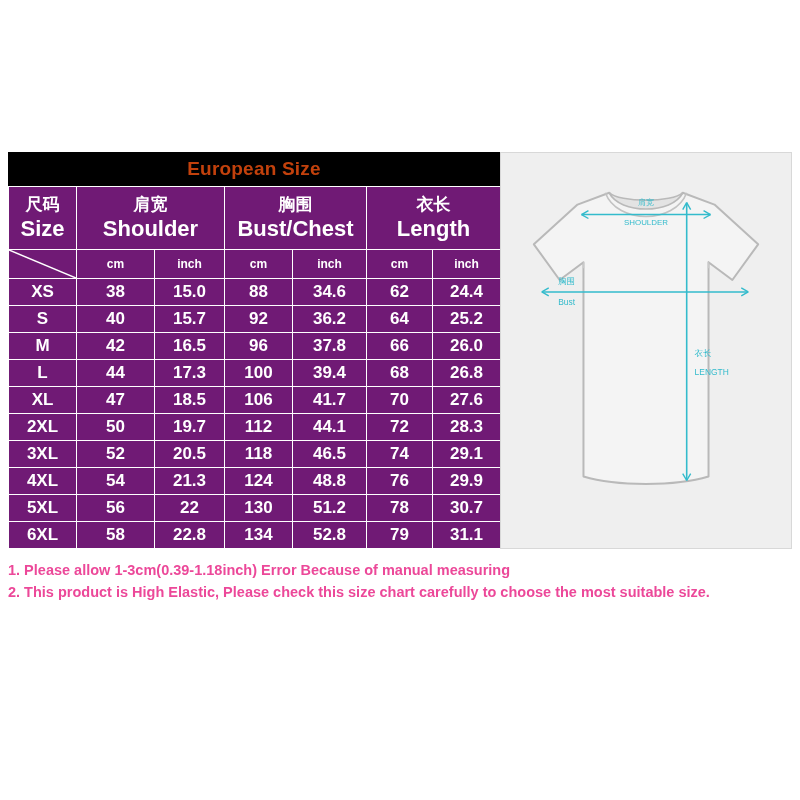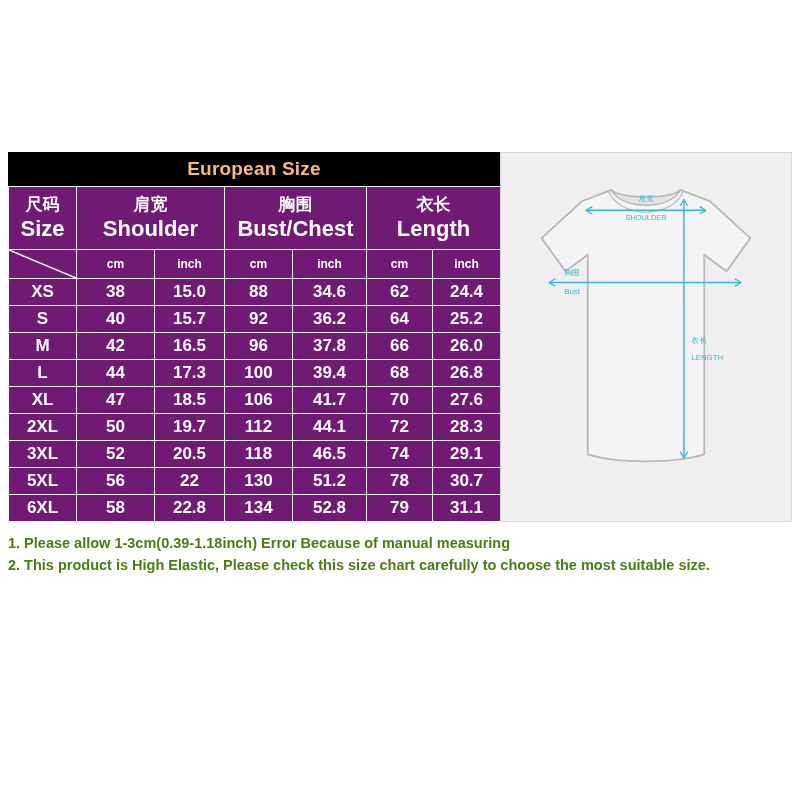--- a/index.html
+++ b/index.html
@@ -30,21 +30,21 @@
     align-items: stretch;
   }
   .table-block {
     width: 492px;
     flex: 0 0 492px;
     background: #000;
   }
   .title-bar {
     height: 34px;
     background: #000;
-    color: #fdba74;
+    color: #c2410c;
     font-size: 19px;
     font-weight: bold;
     display: flex;
     align-items: center;
     justify-content: center;
     letter-spacing: 0.2px;
   }
   table.size-table {
     border-collapse: collapse;
     width: 492px;
@@ -108,21 +108,21 @@
     margin-left: 0;
   }
   .tee-svg {
     position: absolute;
     left: 0; top: 0;
     width: 100%;
     height: 100%;
   }
   .notes {
     margin-top: 10px;
-    color: #4d7c0f;
+    color: #ec4899;
     font-size: 14.5px;
     font-weight: bold;
     line-height: 1.55;
     width: 784px;
   }
   .notes .n-line { white-space: nowrap; }
   .notes .indent { padding-left: 18px; }
 </style>
 </head>
 <body>
@@ -235,20 +235,29 @@
             <tr class="data-row">
               <td>3XL</td>
               <td>52</td>
               <td class="red">20.5</td>
               <td>118</td>
               <td class="red">46.5</td>
               <td>74</td>
               <td class="red">29.1</td>
             </tr>
             <tr class="data-row">
+              <td>4XL</td>
+              <td>54</td>
+              <td class="red">21.3</td>
+              <td>124</td>
+              <td class="red">48.8</td>
+              <td>76</td>
+              <td class="red">29.9</td>
+            </tr>
+            <tr class="data-row">
               <td>5XL</td>
               <td>56</td>
               <td class="red">22</td>
               <td>130</td>
               <td class="red">51.2</td>
               <td>78</td>
               <td class="red">30.7</td>
             </tr>
             <tr class="data-row">
               <td>6XL</td>

